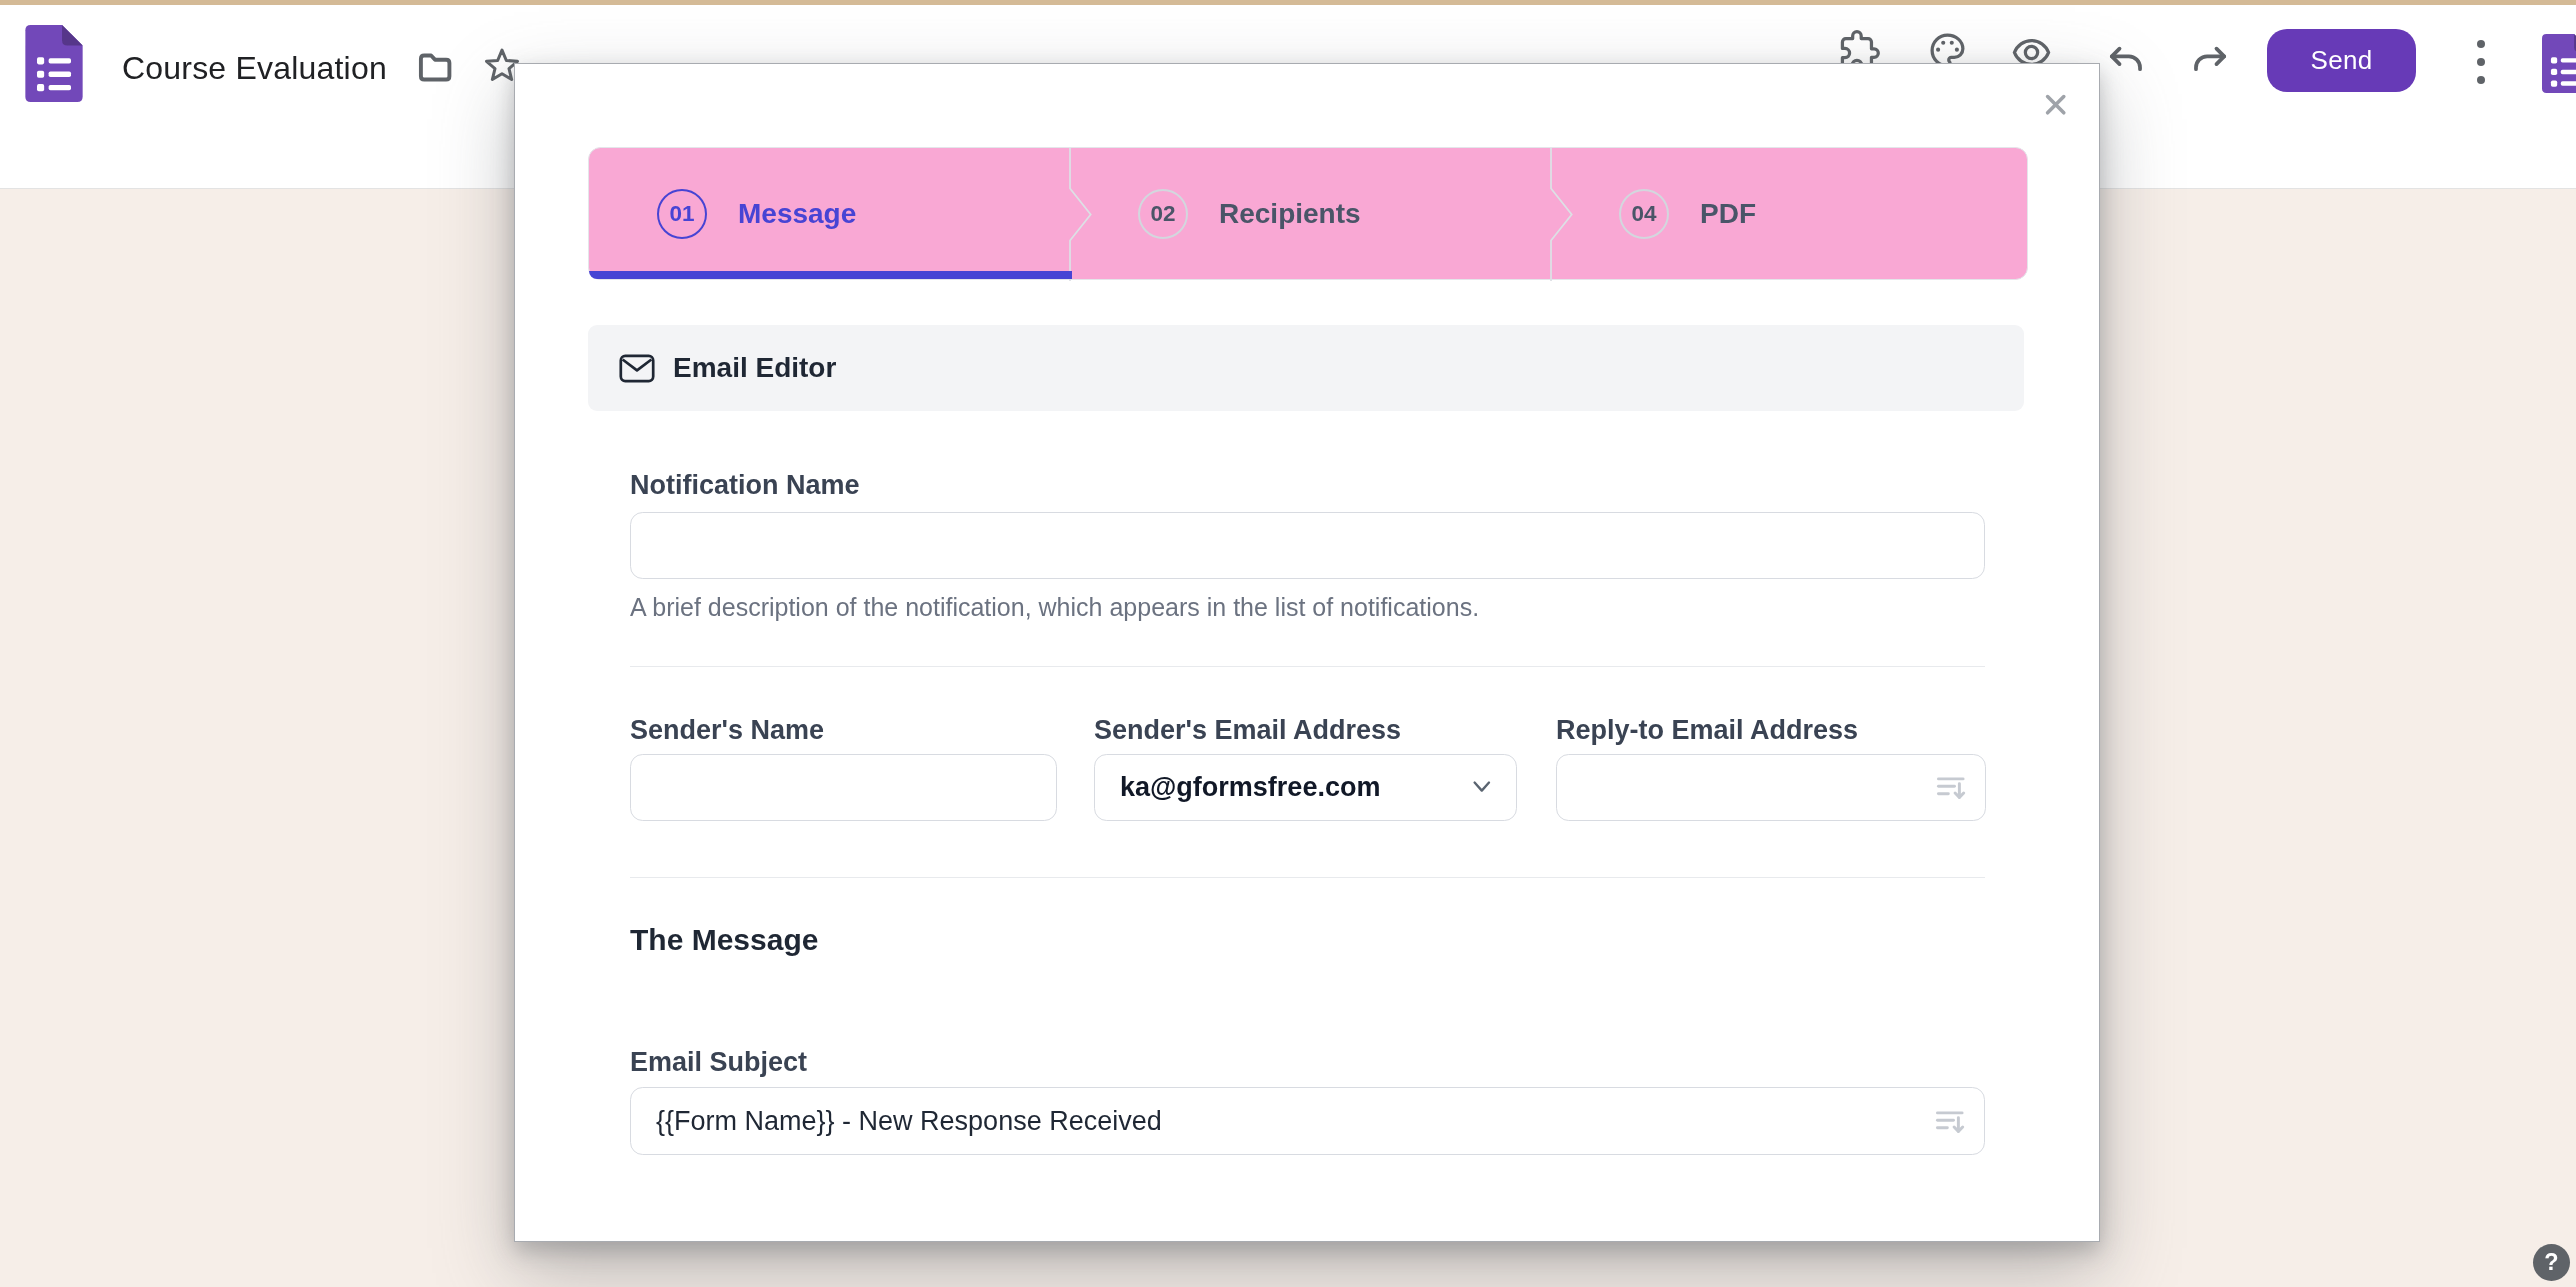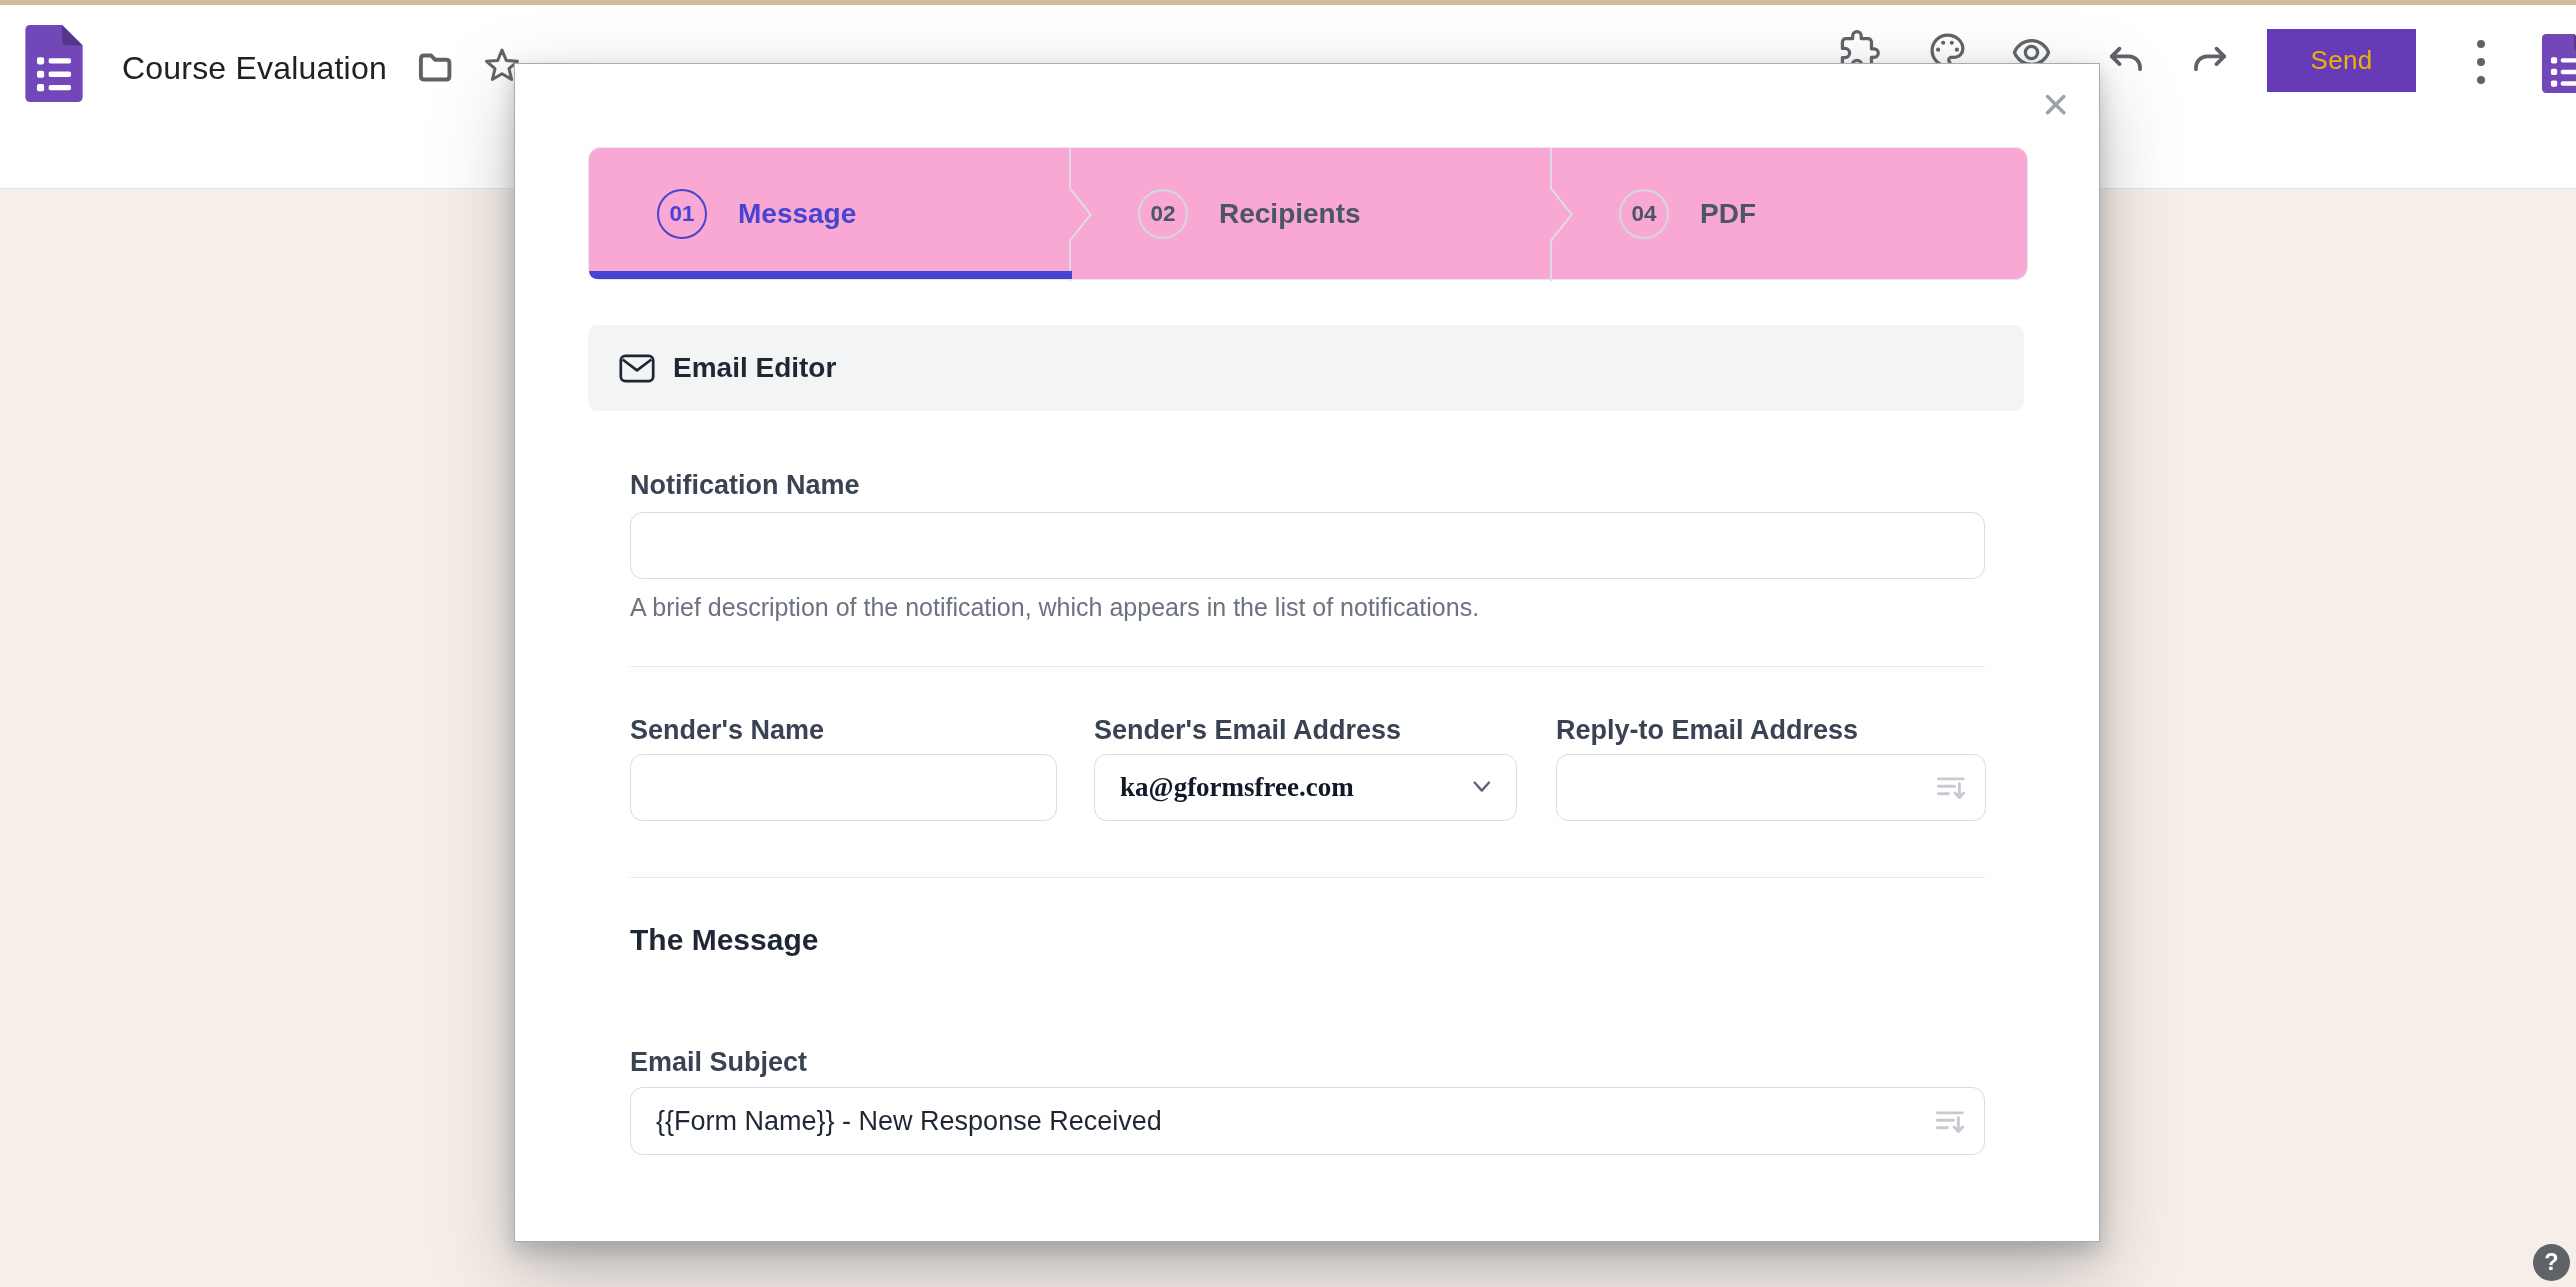--- a/index.html
+++ b/index.html
@@ -10,21 +10,21 @@
   
   .topstrip { position:absolute; left:0; top:0; width:100%; height:5.4px; background:#d4ba96; }
 
   
   .header { position:absolute; left:0; top:5.4px; width:100%; height:184px; background:#ffffff; border-bottom:0.9px solid #e3e3e3; }
   .forms-logo { position:absolute; left:25px; top:20px; width:58px; height:77px; cursor:pointer; }
   .page-title { position:absolute; left:122px; top:45px; font-size:32px; color:#202124; letter-spacing:0.2px; }
   .hicon { position:absolute; color:#5f6368; }
   .hicon svg { display:block; }
 
-  .send-btn { position:absolute; left:2267px; top:23.4px; width:149px; height:63px; background:#673ab7; border:none; border-radius:0; color:#eab308; font-size:26px; font-family:"Liberation Sans",sans-serif; letter-spacing:0.3px; cursor:pointer; }
+  .send-btn { position:absolute; left:2267px; top:23.4px; width:149px; height:63px; background:#673ab7; border:none; border-radius:20px; color:#ffffff; font-size:26px; font-family:"Liberation Sans",sans-serif; letter-spacing:0.3px; cursor:pointer; }
   .kebab { position:absolute; left:2463px; top:32px; width:36px; height:50px; display:flex; flex-direction:column; align-items:center; justify-content:center; gap:10px; cursor:pointer; }
   .kebab i { width:8px; height:8px; border-radius:50%; background:#5f6368; }
   .mini-logo { position:absolute; left:2542px; top:29px; width:50px; height:59px; cursor:pointer; }
 
   
   .modal { position:absolute; left:514px; top:63px; width:1586px; height:1179px; background:#ffffff; border:0.9px solid #a8abb0;
            box-shadow:0 9px 20px rgba(96,99,104,.35), 0 31px 72px rgba(96,99,104,.38); z-index:5; }
   .close-x { position:absolute; right:27px; top:25px; width:32px; height:32px; display:flex; align-items:center; justify-content:center; cursor:pointer; color:#9fa3a9; }
 
   
@@ -185,21 +185,21 @@
     <input class="f-input" style="left: 115px; top: 448px; width: 1355px; height: 67px;" value="">
     <div class="helper" style="top:529px;">A brief description of the notification, which appears in the list of notifications.</div>
     <div class="divider" style="top:602px;"></div>
 
     <div class="f-label" style="left:115px; top:651px;">Sender's Name</div>
     <div class="f-label" style="left:579px; top:651px;">Sender's Email Address</div>
     <div class="f-label" style="left:1041px; top:651px;text-align:right;">Reply-to Email Address</div>
 
     <input class="f-input" style="left: 115px; top: 690px; width: 427px; height: 67px;" value="">
 
-    <div class="select-ctl" style="left:579px; top:690px; width:423px; height:67px;font-family:Liberation Serif, serif;">
+    <div class="select-ctl" style="left:579px; top:690px; width:423px; height:67px;">
       <span class="select-value">ka@gformsfree.com</span>
       <svg style="position:absolute; right:23.4px; top:23.4px;" width="21.6" height="18" viewBox="0 0 24 20" fill="none" stroke="#5a6470" stroke-width="2.6" stroke-linecap="round" stroke-linejoin="round">
         <path d="M4 5 L12 14 L20 5"></path>
       </svg>
     </div>
 
     <div style="position:absolute; left:1041px; top:690px; width:430px; height:67px;">
       <input class="f-input" style="left: 0px; top: 0px; width: 430px; height: 67px;" value="">
       <svg style="position:absolute; right:18px; top:18px;" width="32" height="31" viewBox="0 0 26 24" fill="none" stroke="#c6cad1" stroke-width="2.4" stroke-linecap="round" stroke-linejoin="round">
         <path d="M2 5 H22"></path>

